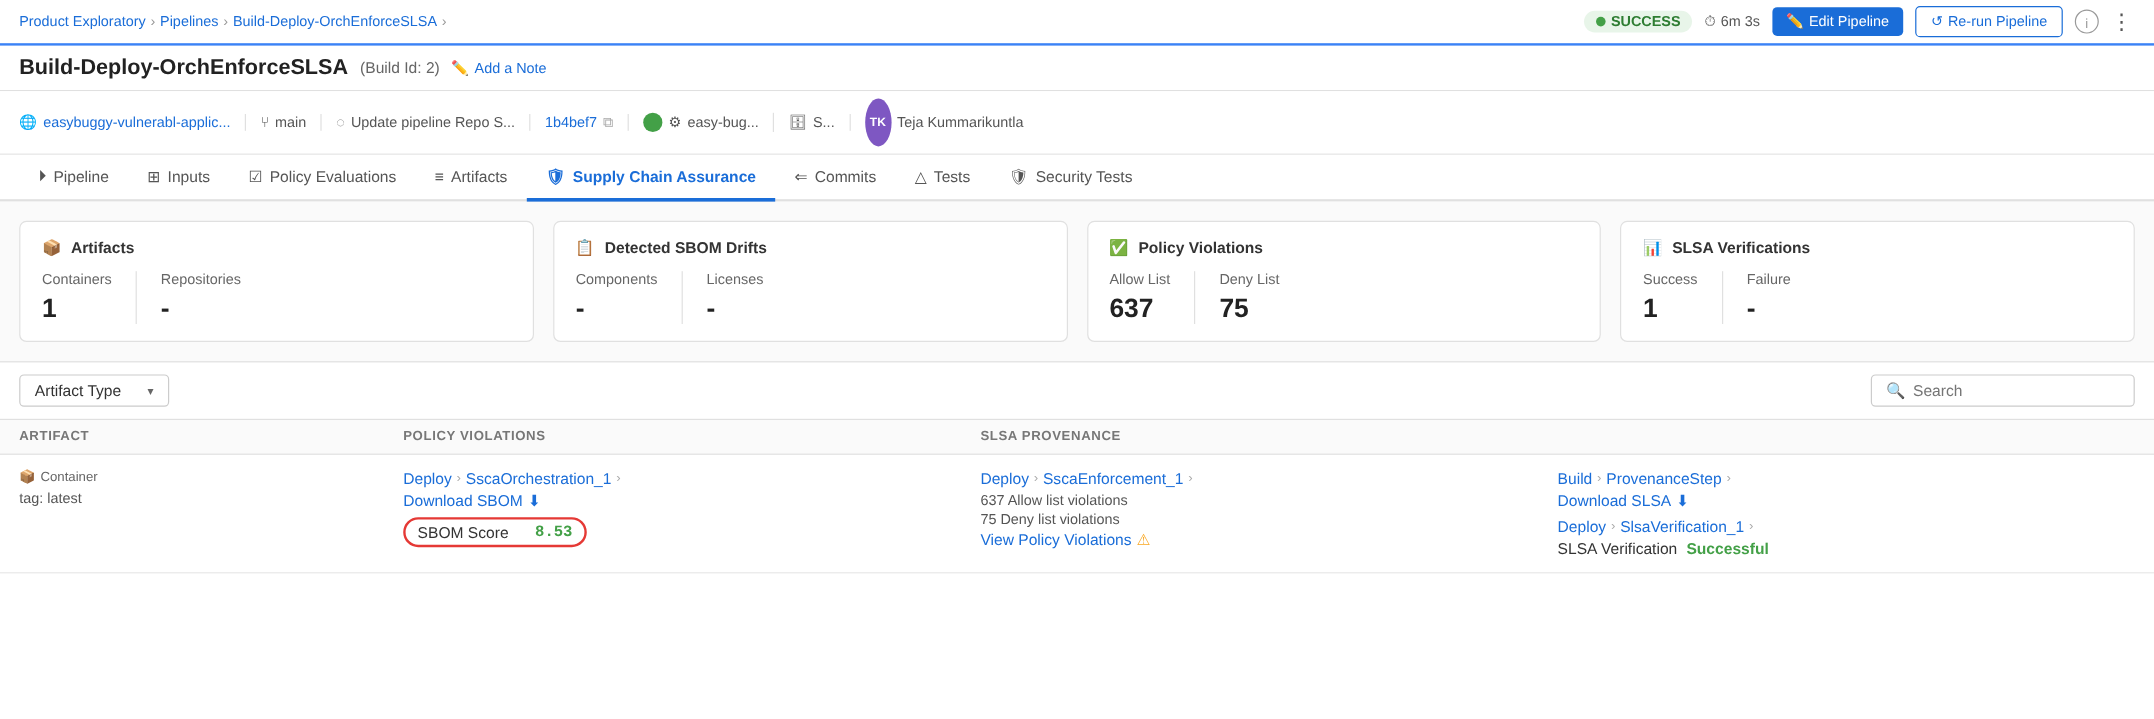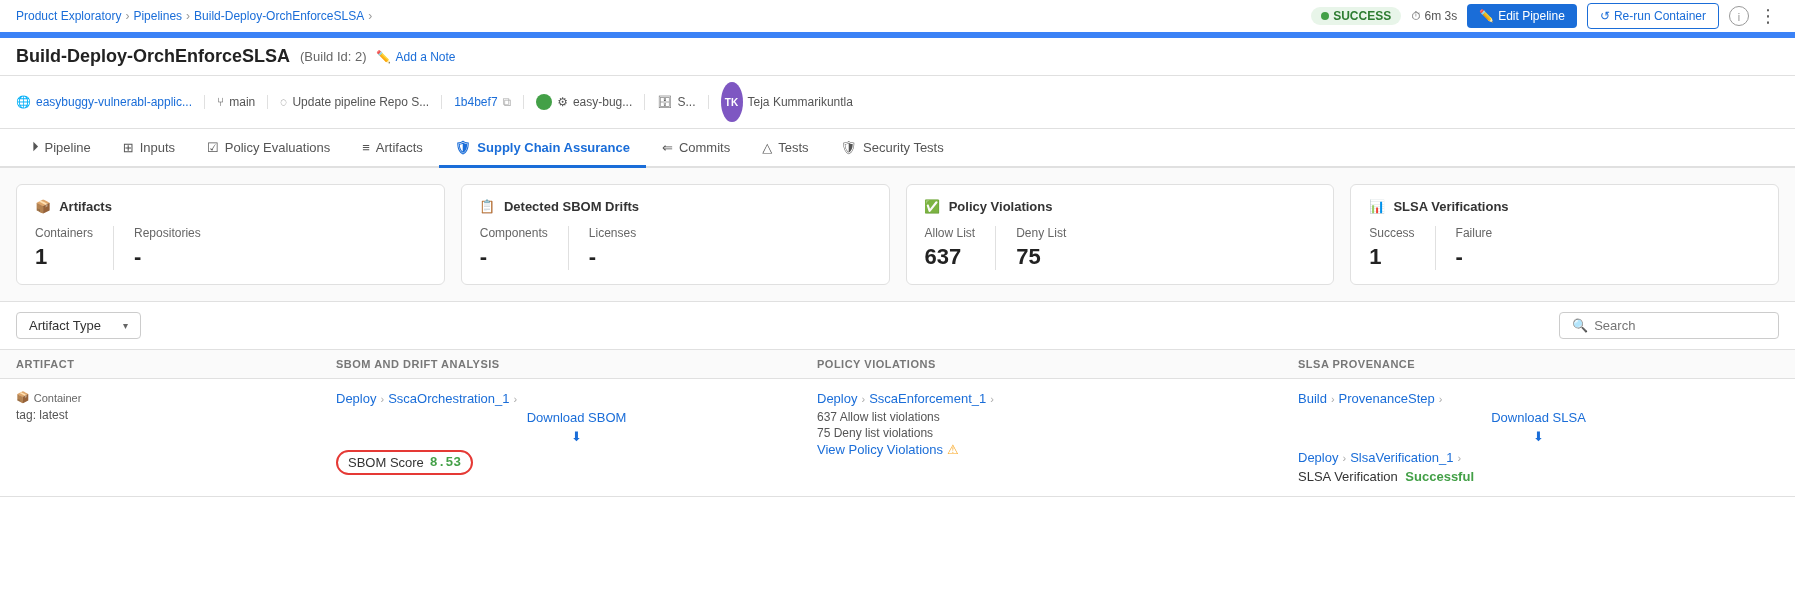--- a/index.html
+++ b/index.html
@@ -1,21 +1,21 @@
 <!DOCTYPE html>
 <html><head>
   <meta charset="utf-8">
   <style>
     * { box-sizing: border-box; margin: 0; padding: 0; }
     body { font-family: -apple-system, BlinkMacSystemFont, 'Segoe UI', sans-serif; font-size: 13px; color: #333; background: #fff; }
 
     
     .top-bar {
       display: flex; align-items: center; justify-content: space-between;
-      padding: 6px 16px; border-bottom: 6px solid #3b82f6; background: #fff;
+      padding: 6px 16px; border-bottom: 2px solid #3b82f6; background: #fff;
       height: 38px;
       gap: 36px;
     }
     .breadcrumb { display: flex; align-items: center; gap: 4px; font-size: 12px; color: #555; }
     .breadcrumb a { color: #1a6dd8; text-decoration: none; }
     .breadcrumb span { color: #999; }
     .top-bar-right { display: flex; align-items: center; gap: 10px; }
     .status-badge { display: flex; align-items: center; gap: 4px; background: #e8f5e9; color: #2e7d32; border-radius: 12px; padding: 2px 10px; font-size: 12px; font-weight: 600; }
     .status-dot { width: 8px; height: 8px; border-radius: 50%; background: #43a047; }
     .time-badge { display: flex; align-items: center; gap: 4px; font-size: 12px; color: #555; }
@@ -107,24 +107,24 @@
     }
     .artifact-cell { }
     .artifact-type-label { font-size: 11px; color: #666; display: flex; align-items: center; gap: 4px; margin-bottom: 4px; }
     .artifact-name { font-weight: 700; font-size: 13px; margin-bottom: 2px; }
     .artifact-tag { font-size: 12px; color: #555; }
 
     .sbom-cell, .policy-cell, .slsa-cell { font-size: 13px; }
     .link-chain { display: flex; align-items: center; gap: 4px; color: #1a6dd8; text-decoration: none; cursor: pointer; margin-bottom: 4px; font-size: 13px; }
     .link-chain span { color: #1a6dd8; }
     .link-chain .chevron { color: #aaa; font-size: 11px; }
-    .download-link { display: flex; align-items: center; gap: 4px; color: #1a6dd8; cursor: pointer; margin-bottom: 6px; font-size: 13px; flex-direction: column; }
+    .download-link { display: flex; align-items: center; gap: 4px; color: #1a6dd8; cursor: pointer; margin-bottom: 6px; font-size: 13px; }
 
     .sbom-score-badge {
-      display: inline-flex; align-items: flex-end; gap: 6px;
+      display: inline-flex; align-items: flex-end; gap: 22px;
       border: 2px solid #e53935; border-radius: 20px;
       padding: 3px 10px; font-size: 13px; color: #333;
     }
     .sbom-score-value { color: #43a047; font-weight: 700; font-size: 13px; font-family: Liberation Mono, monospace; }
 
     .violation-text { font-size: 12px; color: #555; margin-bottom: 2px; }
     .view-violations-link { display: flex; align-items: center; gap: 4px; color: #1a6dd8; cursor: pointer; font-size: 13px; margin-top: 2px; }
     .warning-icon { color: #f9a825; }
 
     .slsa-success { color: #43a047; font-weight: 600; }
@@ -151,21 +151,21 @@
     <div class="time-badge">
       <span>⏱</span>
       <span>6m 3s</span>
     </div>
     <button class="btn-edit">
       <span>✏️</span>
       <span>Edit Pipeline</span>
     </button>
     <button class="btn-rerun">
       <span>↺</span>
-      <span>Re-run Container</span>
+      <span>Re-run Pipeline</span>
     </button>
     <div class="icon-circle">ℹ</div>
     <div class="menu-dots">⋮</div>
   </div>
 </div>
 
 <div class="build-title-bar">
   <span class="build-title">Build-Deploy-OrchEnforceSLSA</span>
   <span class="build-id">(Build Id: 2)</span>
   <a class="add-note-link">
@@ -322,21 +322,20 @@
     <span class="chevron-down">▾</span>
   </button>
   <div class="search-box">
     <span>🔍</span>
     <input type="text" placeholder="Search" style="">
   </div>
 </div>
 
 <div class="table-header">
   <div>ARTIFACT</div>
-  <div>SBOM AND DRIFT ANALYSIS</div>
   <div>POLICY VIOLATIONS</div>
   <div>SLSA PROVENANCE</div>
 </div>
 
 <div class="table-row">
 
   <div class="artifact-cell">
     <div class="artifact-type-label">
       <span>📦</span>
       <span>Container</span>

